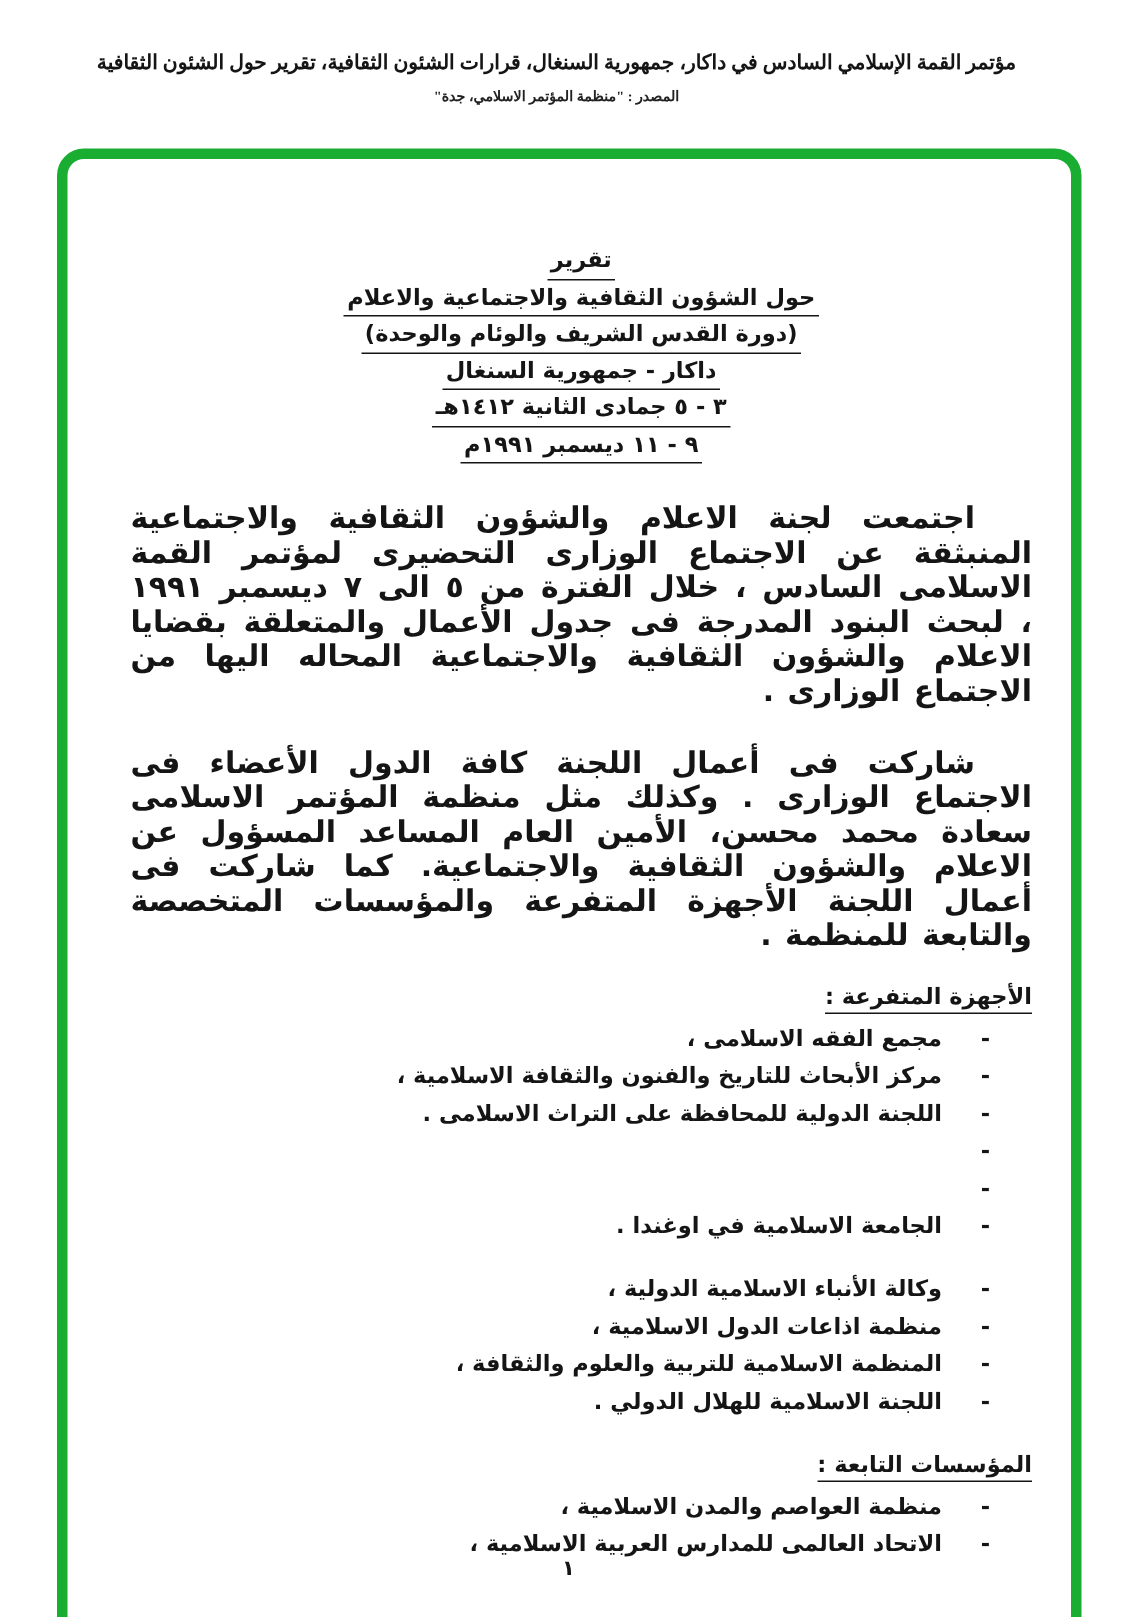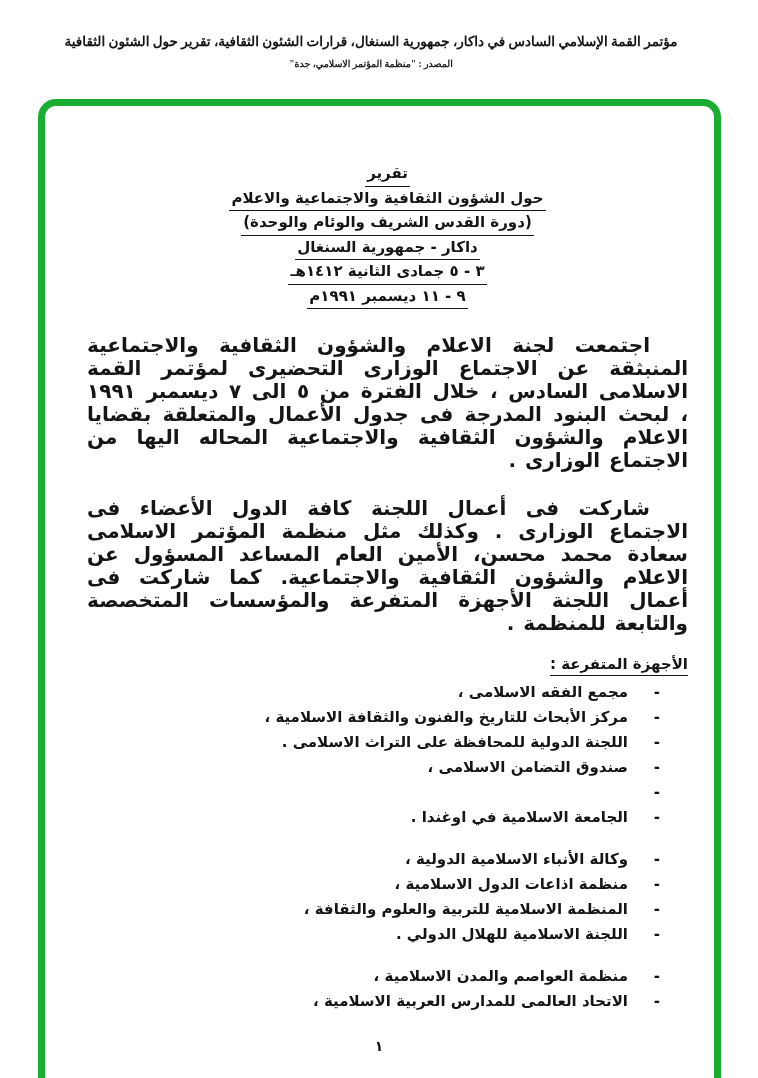--- a/index.html
+++ b/index.html
@@ -138,21 +138,20 @@
         <div class="list-item">
             <span class="marker">-</span>
             <span class="item-text">مركز الأبحاث للتاريخ والفنون والثقافة الاسلامية ،</span>
           </div>
         <div class="list-item">
             <span class="marker">-</span>
             <span class="item-text">اللجنة الدولية للمحافظة على التراث الاسلامى .</span>
           </div>
         <div class="list-item">
             <span class="marker">-</span>
-            <span class="item-text">صندوق التضامن الاسلامى ،</span>
           </div>
         <div class="list-item">
             <span class="marker">-</span>
           </div>
         <div class="list-item">
             <span class="marker">-</span>
             <span class="item-text">الجامعة الاسلامية في اوغندا .</span>
           </div>
       </div>
     </div>
@@ -172,20 +171,21 @@
             <span class="item-text">المنظمة الاسلامية للتربية والعلوم والثقافة ،</span>
           </div>
         <div class="list-item">
             <span class="marker">-</span>
             <span class="item-text">اللجنة الاسلامية للهلال الدولي .</span>
           </div>
       </div>
     </div>
 
     <div class="section">
+      <div class="section-heading"><span>المؤسسات التابعة :</span></div>
       <div class="dash-list">
         <div class="list-item">
             <span class="marker">-</span>
             <span class="item-text">منظمة العواصم والمدن الاسلامية ،</span>
           </div>
         <div class="list-item">
             <span class="marker">-</span>
             <span class="item-text">الاتحاد العالمى للمدارس العربية الاسلامية ،</span>
           </div>
       </div>

